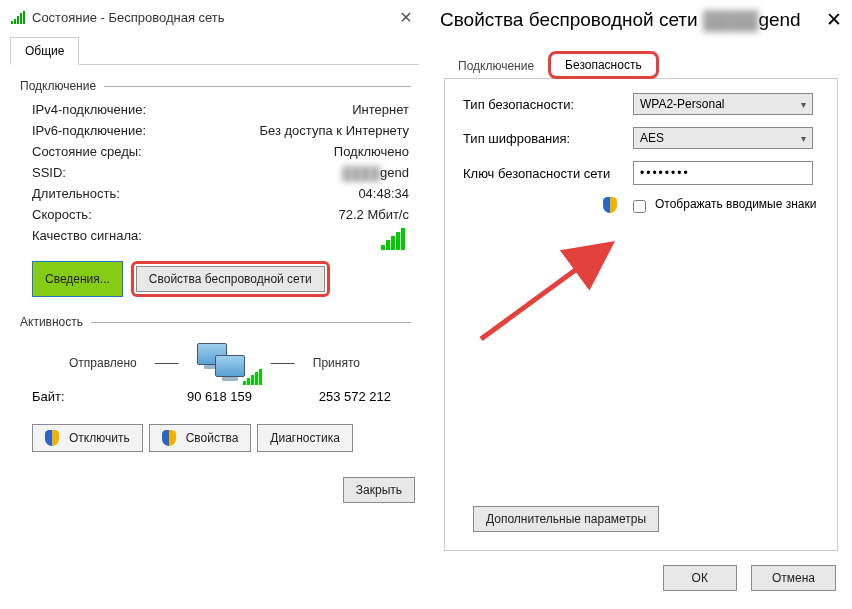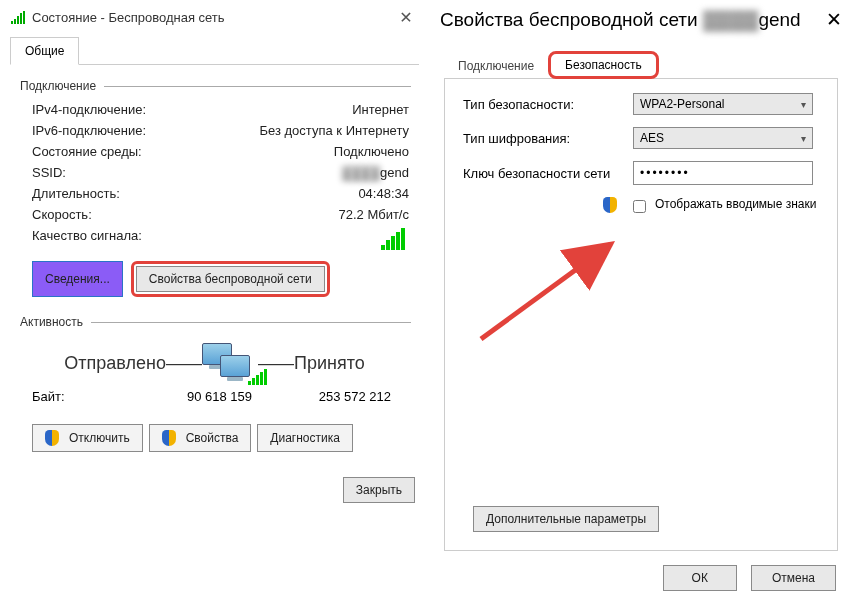--- a/index.html
+++ b/index.html
@@ -91,27 +91,27 @@
   .kv .v { color:#222; }
   .btnrow { display:flex; gap:8px; margin: 8px 2px 8px 14px; }
   .winbtn {
     border: 1px solid #8a8a8a;
     background:#e8e8e8;
     padding: 5px 12px;
     font-size:12px; color:#222;
     display:inline-flex; align-items:center; gap:4px;
   }
   .winbtn.light { background:#f3f3f3; }
-  .winbtn.blue { border-color:#2a73c7; background:#8b5cf6;}
+  .winbtn.blue { border-color:#2a73c7; background:#84cc16;}
   .hl {
     border:3px solid #e2423b; border-radius:6px; padding:2px;
   }
   .activity {
     display:flex; align-items:center; justify-content:center;
-    margin: 8px 0 4px 0; font-size:18px; color:#333;
+    gap: 18px; margin: 8px 0 4px 0; font-size:12px; color:#333;
   }
   .monitors {
     position:relative; width:56px; height:40px;
   }
   .mon{position:absolute;border:1px solid #457; background:linear-gradient(#9cd0ea,#5aa2d6);
        width:30px;height:22px;border-radius:2px;}
   .mon::after{content:"";position:absolute;left:6px;right:6px;height:4px;bottom:-5px;background:#9bb6c6;border-radius:1px;}
   .mon.m1{left:0;top:0;}
   .mon.m2{left:18px;top:12px;}
   .countrow {

